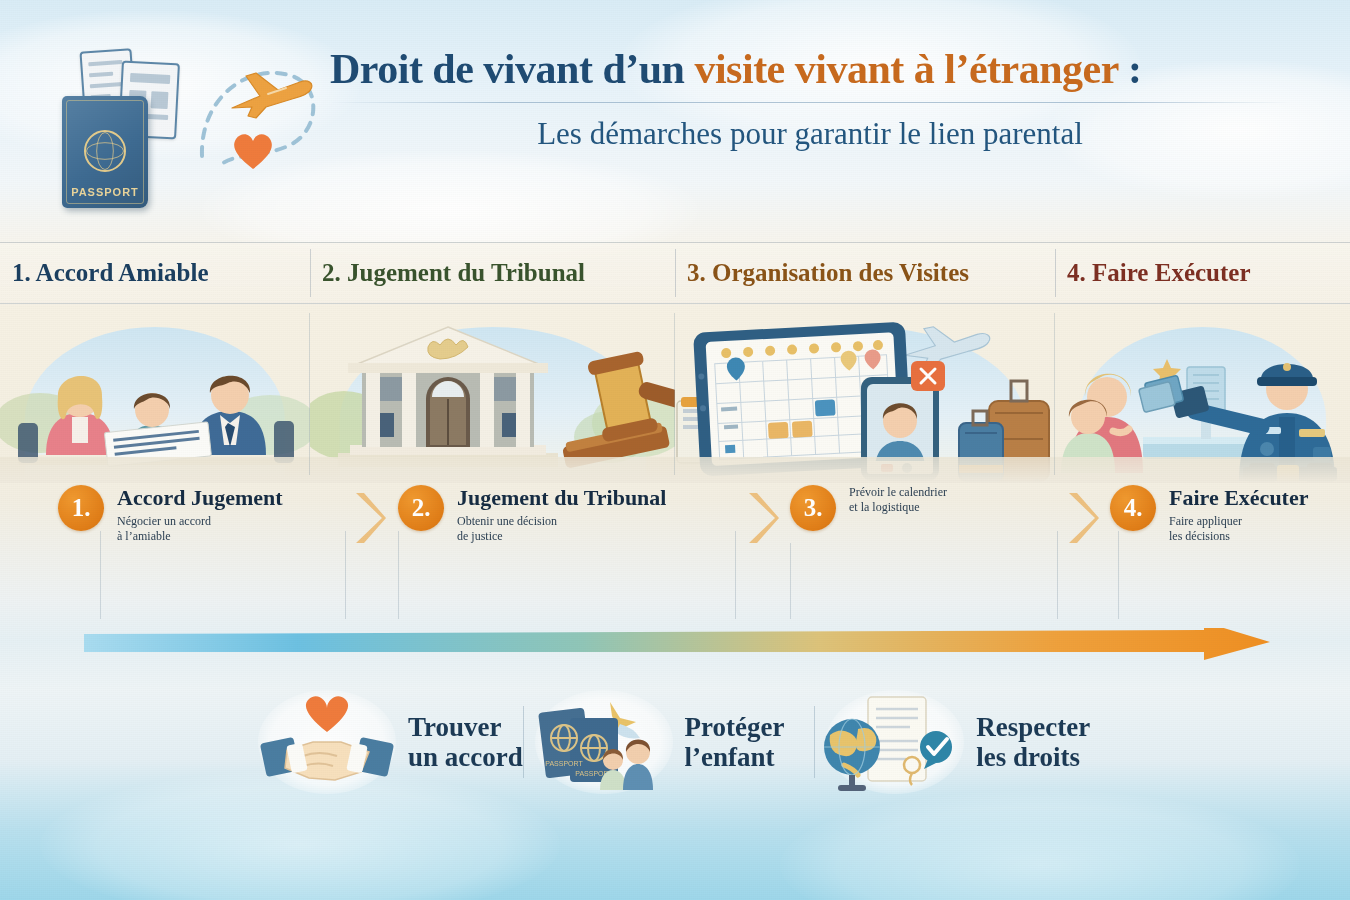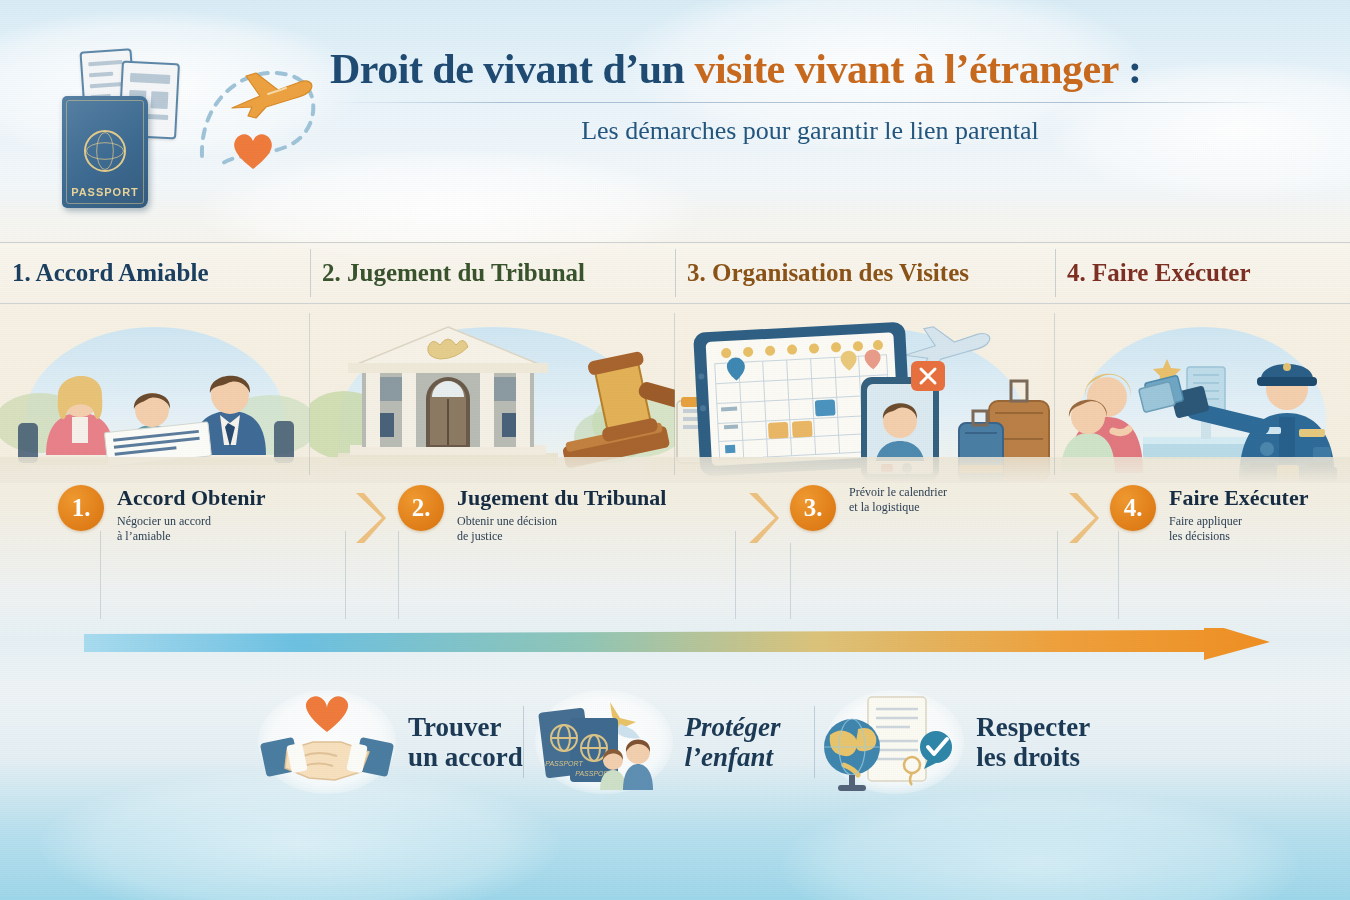--- a/index.html
+++ b/index.html
@@ -143,21 +143,21 @@
   }
   .main-title .accent { color: #c86a1e; }
   .main-title .colon  { color: #1f4b73; }
   .title-rule {
     margin: 10px 0 12px 0;
     height: 1px;
     background: linear-gradient(to right, rgba(140,170,195,.0), rgba(120,155,185,.55) 18%, rgba(120,155,185,.55) 82%, rgba(140,170,195,0));
   }
   .sub-title {
     font-family: "Liberation Serif", serif;
-    font-size: 26px;
+    font-size: 31px;
     color: #23567f;
     text-align: center;
     line-height: 1.2;
   }
 
   
   .col-band {
     position: absolute;
     top: 242px; left: 0;
     width: 1350px; height: 62px;
@@ -297,21 +297,21 @@
     display: flex;
     align-items: center;
   }
   .badge {
     position: relative;
     display: flex;
     align-items: center;
     height: 116px;
   }
   .b1 { margin-left: 252px; width: 330px; }
-  .b2 { width: 348px; font-style: italic; }
+  .b2 { width: 348px; }
   .b3 { width: 360px; }
   .badge + .badge::before {
     content: "";
     position: absolute; left: -6px; top: 22px; bottom: 22px;
     width: 1px; background: rgba(120,150,170,.38);
   }
   .badge-art {
     position: relative;
     flex: 0 0 auto;
     width: 150px; height: 108px;
@@ -621,21 +621,21 @@
       </svg>
       <div class="ground"></div>
     </div>
   </div>
 
   <div class="steps">
 
     <div class="step s1">
       <div class="step-badge">1.</div>
       <div class="step-text">
-        <div class="step-title">Accord Obtenir</div>
+        <div class="step-title">Accord Jugement</div>
         <div class="step-desc" style="white-space:pre-line">Négocier un accord
 à l’amiable</div>
       </div>
     </div>
 
     <div class="step s2">
       <div class="step-badge">2.</div>
       <div class="step-text">
         <div class="step-title">Jugement du Tribunal</div>
         <div class="step-desc" style="white-space:pre-line">Obtenir une décision

